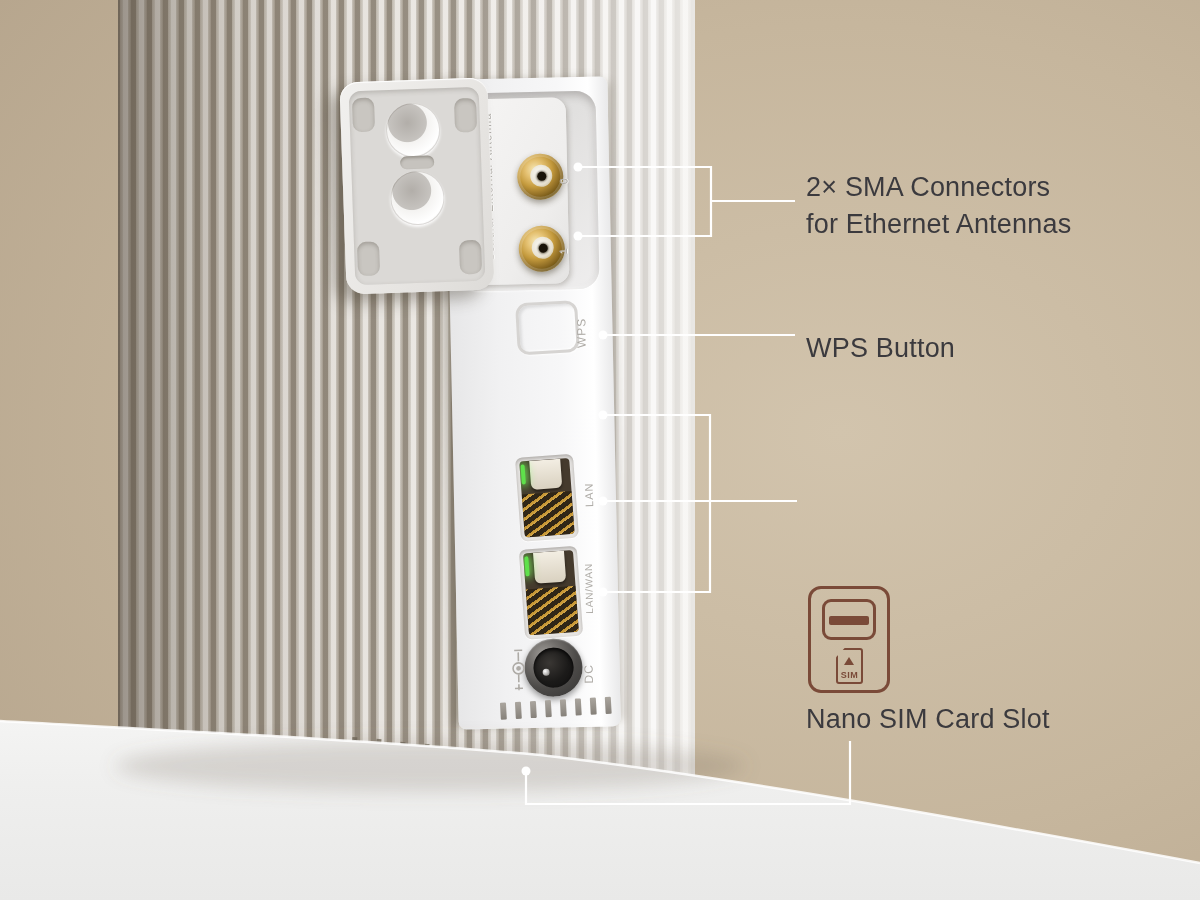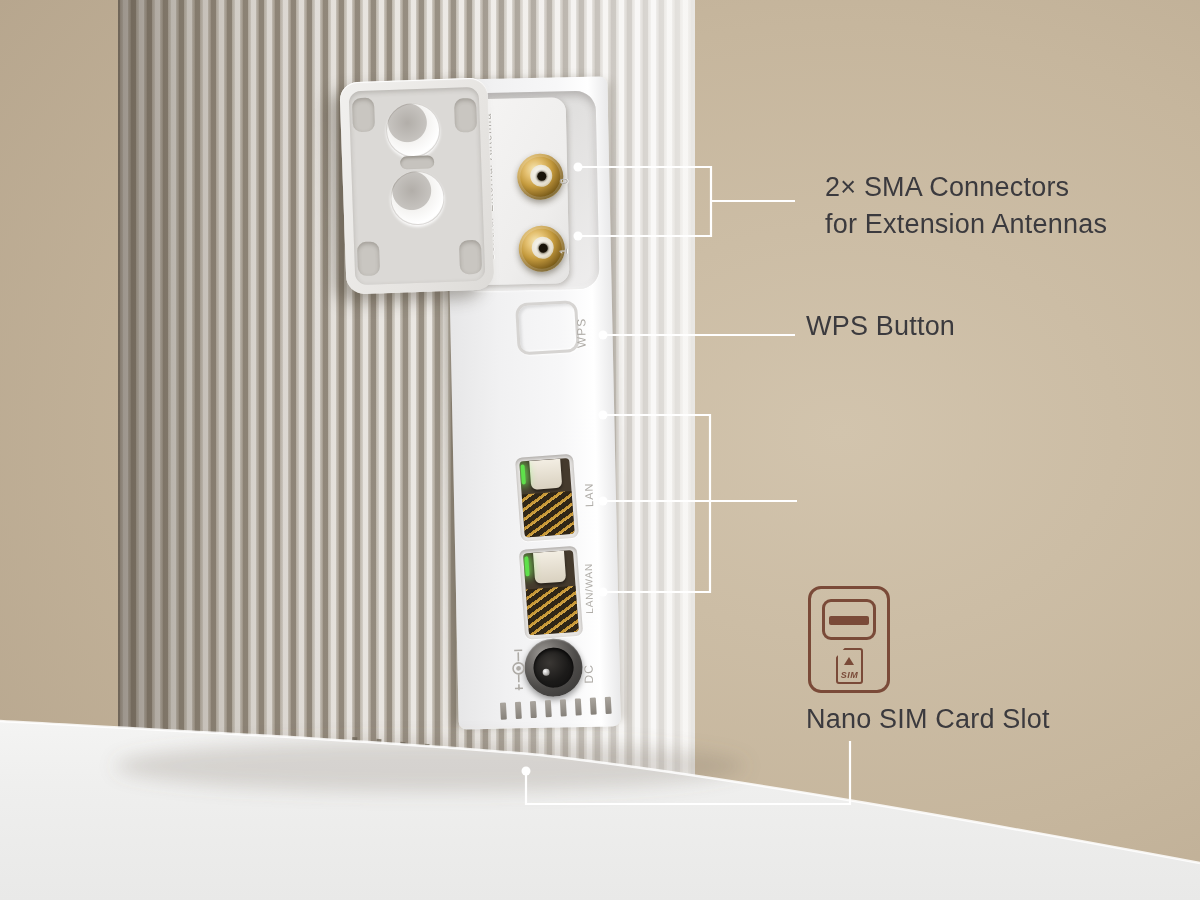--- a/index.html
+++ b/index.html
@@ -152,21 +152,21 @@
   .sim-slot-box{position:absolute;left:11px;top:10px;width:54px;height:41px;border:3px solid #7a4a38;border-radius:9px;}
   .sim-slot-bar{position:absolute;left:4px;top:14px;width:40px;height:9px;border-radius:2px;background:#7a4a38;}
   .sim-card{
     position:absolute;left:25px;top:59px;width:27px;height:36px;border:2.5px solid #7a4a38;border-radius:3px;
     clip-path:polygon(32% 0,100% 0,100% 100%,0 100%,0 26%);
   }
   .sim-tri{
     position:absolute;left:6px;top:7px;width:0;height:0;
     border-left:5px solid transparent;border-right:5px solid transparent;border-bottom:8px solid #7a4a38;
   }
-  .sim-word{position:absolute;left:0;right:0;bottom:2px;text-align:center;font-size:9px;font-weight:bold;color:#7a4a38;letter-spacing:.5px;font-style:italic;}
+  .sim-word{position:absolute;left:0;right:0;bottom:2px;text-align:center;font-size:9px;font-weight:bold;color:#7a4a38;letter-spacing:.5px;}
   svg{position:absolute;left:0;top:0;}
 </style>
 </head>
 <body>
 
 <div class="stage">
 
   <div class="router"></div>
 
   <div class="panel">
@@ -287,25 +287,25 @@
       <circle cx="578" cy="167" r="4.5"></circle>
       <circle cx="578" cy="236" r="4.5"></circle>
       <circle cx="603" cy="335" r="4.5"></circle>
       <circle cx="603" cy="415" r="4.5"></circle>
       <circle cx="603" cy="501" r="4.5"></circle>
       <circle cx="603" cy="592" r="4.5"></circle>
       <circle cx="526" cy="771" r="4.5"></circle>
     </g>
   </svg>
 
-  <div class="callout-text" style="left:806px;top:169px;margin-left:19px;">
+  <div class="callout-text" style="left:806px;top:169px;">
     <div>2× SMA Connectors</div>
-    <div>for Extension Antennas</div>
-  </div>
-  <div class="callout-text" style="left:806px;top:308px;">WPS Button</div>
+    <div>for Ethernet Antennas</div>
+  </div>
+  <div class="callout-text" style="left:806px;top:330px;">WPS Button</div>
   <div class="callout-text" style="left:806px;top:471px;">
   </div>
 
   <div class="sim-icon">
     <div class="sim-slot-box">
       <div class="sim-slot-bar"></div>
     </div>
     <div class="sim-card">
       <div class="sim-tri"></div>
       <div class="sim-word">SIM</div>

